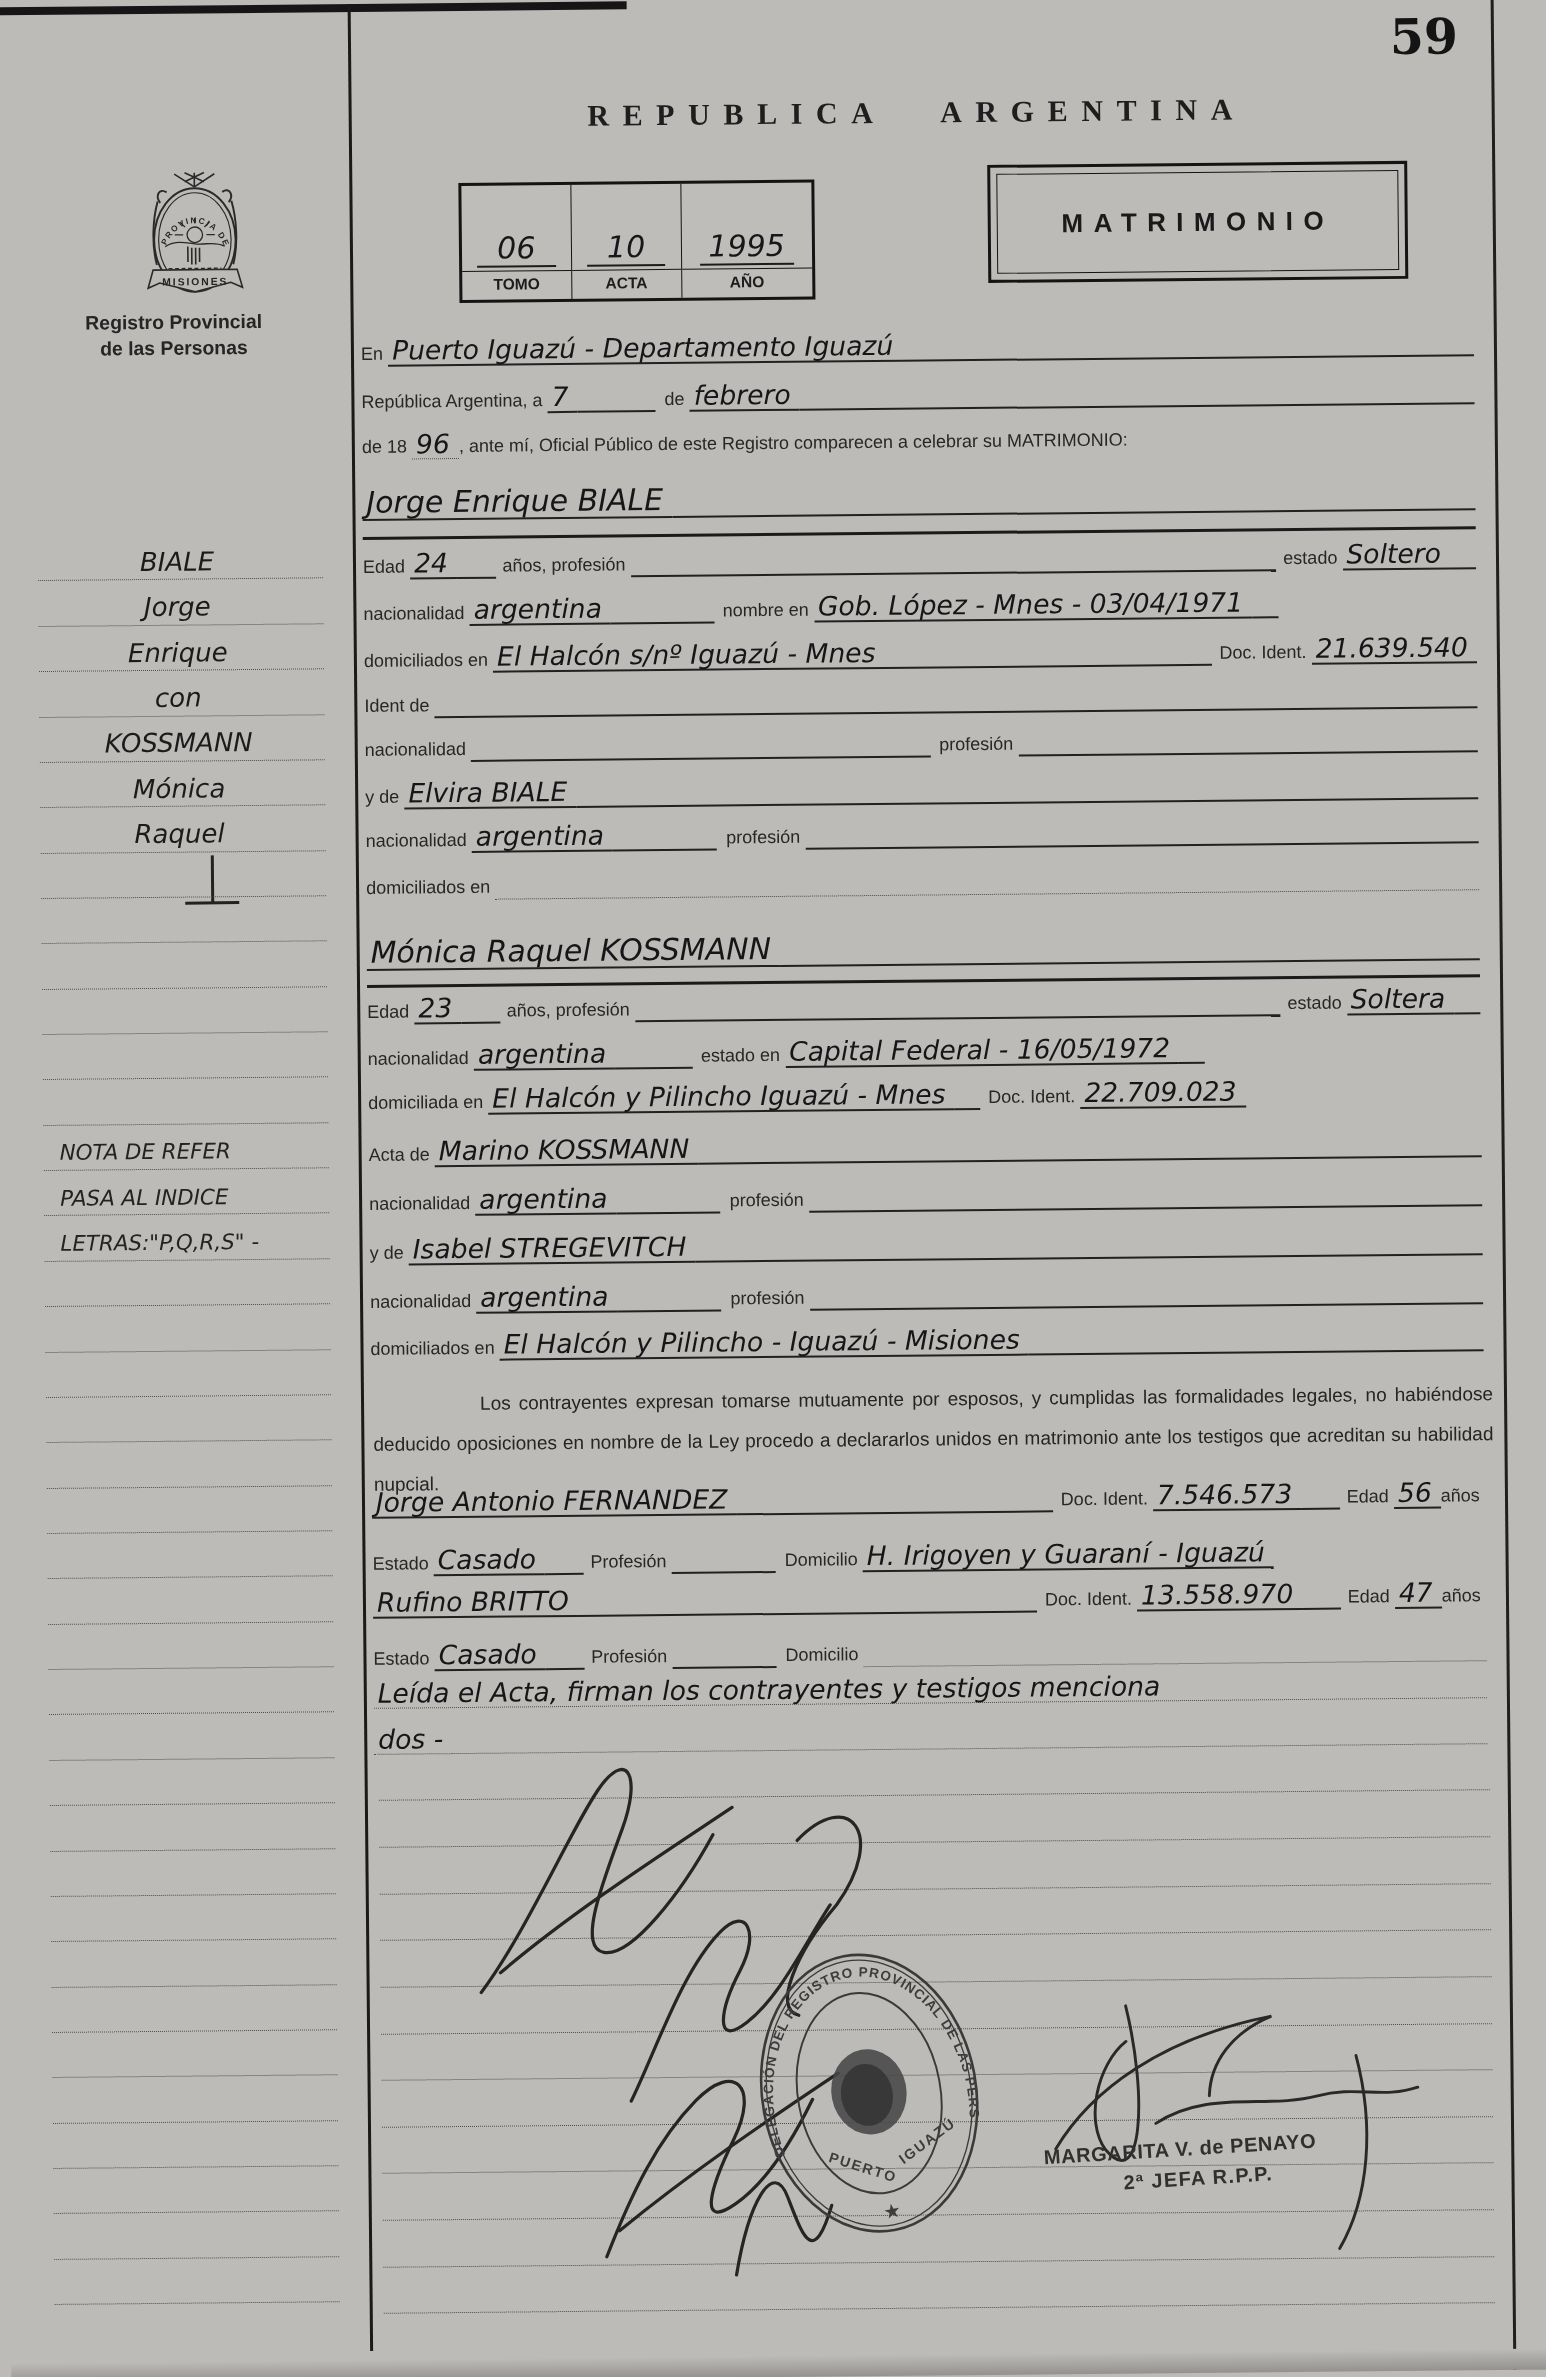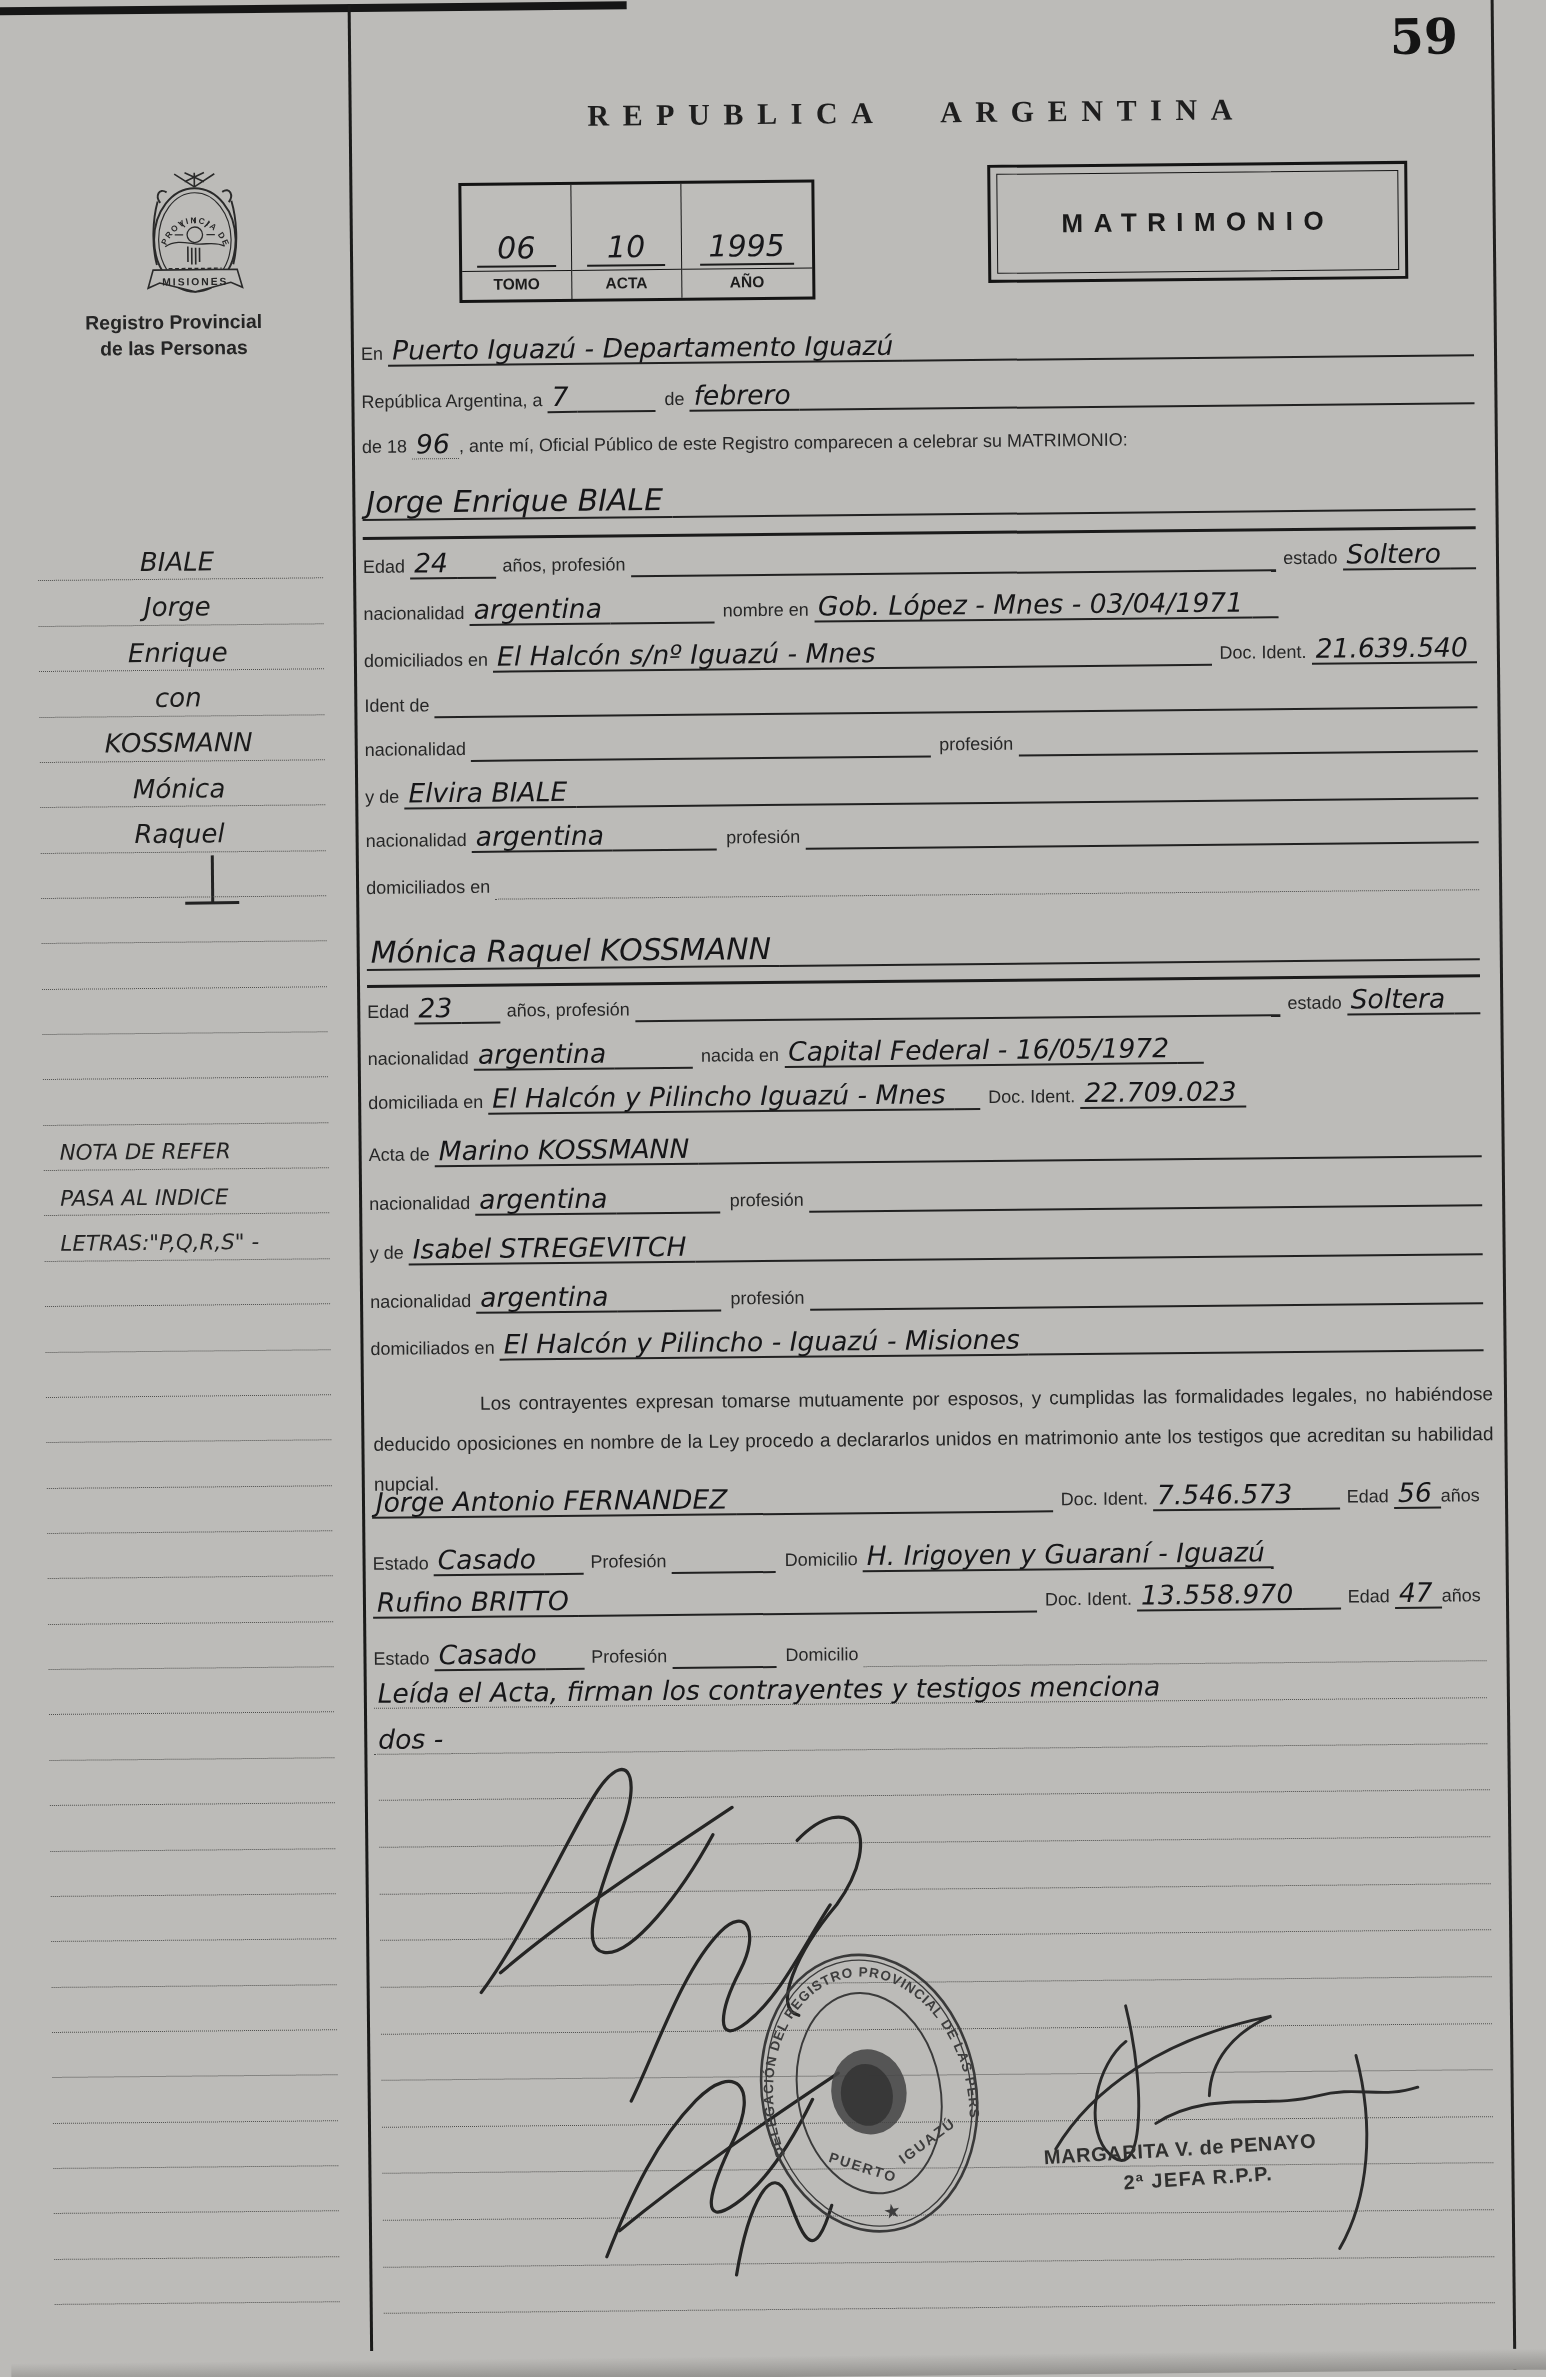--- a/index.html
+++ b/index.html
@@ -297,21 +297,21 @@
     <span class="lbl" style="padding-left:6.5px">años, profesión</span>
     <span class="fill"></span>
     <span class="lbl" style="padding-left:7.8px">estado</span>
     <span class="hw u">Soltera</span>
     <span class="fill w40"></span>
   </div>
   <div class="row" style="top:1032px">
     <span class="lbl">nacionalidad</span>
     <span class="hw u">argentina</span>
     <span class="fill w120"></span>
-    <span class="lbl" style="padding-left:7.8px">nacida en</span>
+    <span class="lbl" style="padding-left:7.8px">estado en</span>
     <span class="hw u">Capital Federal - 16/05/1972</span>
     <span class="fill w40"></span>
   </div>
   <div class="row" style="top:1076px">
     <span class="lbl">domiciliada en</span>
     <span class="hw u">El Halcón y Pilincho  Iguazú - Mnes</span>
     <span class="fill w40"></span>
     <span class="lbl" style="padding-left:7.8px">Doc. Ident.</span>
     <span class="hw u">22.709.023</span>
   </div>

